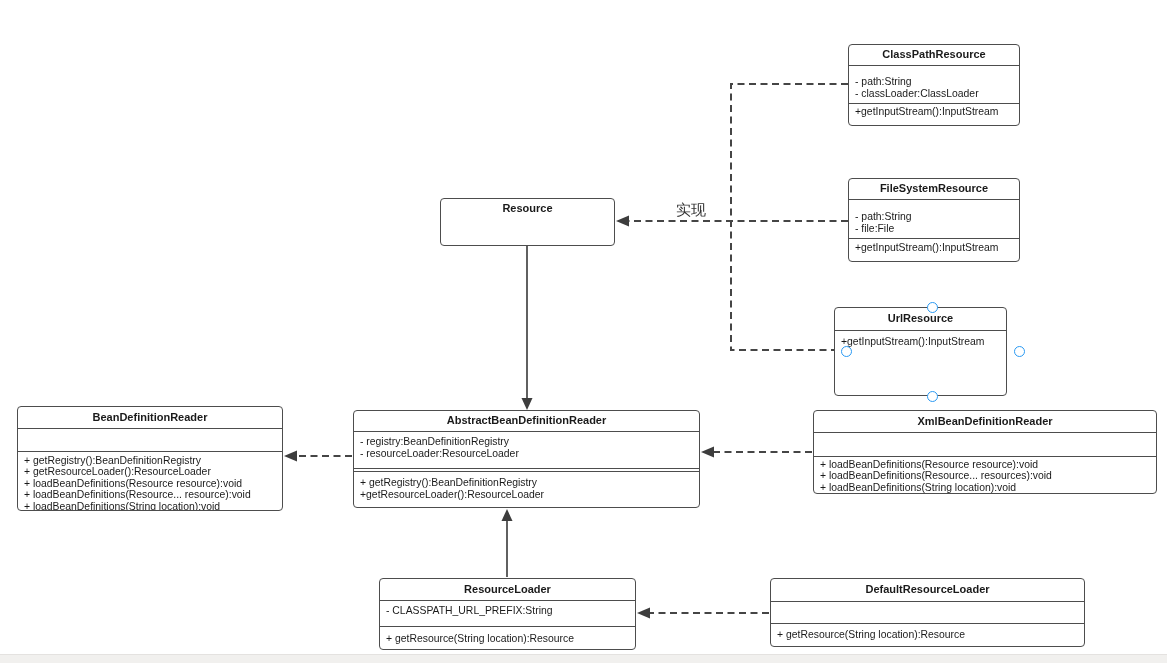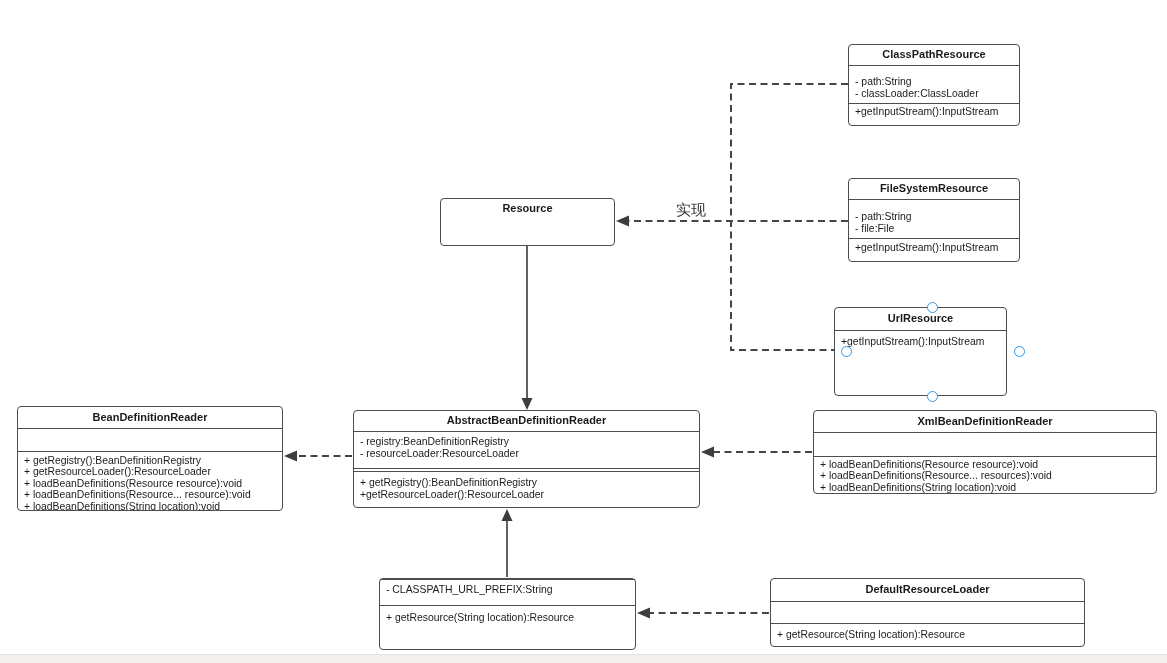--- a/index.html
+++ b/index.html
@@ -137,20 +137,21 @@
     <div class="uml-title" style="height:21px">XmlBeanDefinitionReader</div>
     <div class="uml-attrs" style="height:24px"></div>
     <div class="uml-methods" style="padding-top:2px;line-height:11.4px">
       <div class="uml-line">+ loadBeanDefinitions(Resource resource):void</div>
       <div class="uml-line">+ loadBeanDefinitions(Resource... resources):void</div>
       <div class="uml-line">+ loadBeanDefinitions(String location):void</div>
     </div>
   </div>
 
   <div class="uml-class" style="left:379px;top:578px;width:257px;height:72px">
+    <div class="uml-title" style="height:21px">ResourceLoader</div>
     <div class="uml-attrs" style="height:26px;padding-top:4px">
       <div class="uml-line">- CLASSPATH_URL_PREFIX:String</div>
     </div>
     <div class="uml-methods" style="padding-top:6px">
       <div class="uml-line">+ getResource(String location):Resource</div>
     </div>
   </div>
 
   <div class="uml-class" style="left:770px;top:578px;width:315px;height:69px">
     <div class="uml-title" style="height:22px">DefaultResourceLoader</div>

